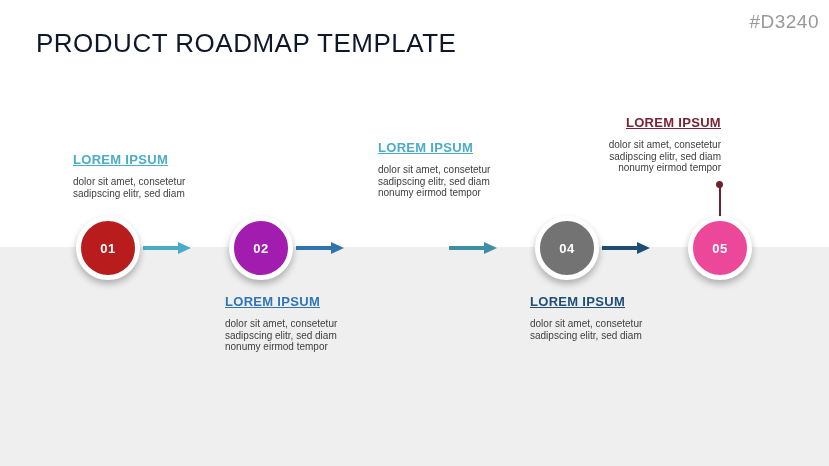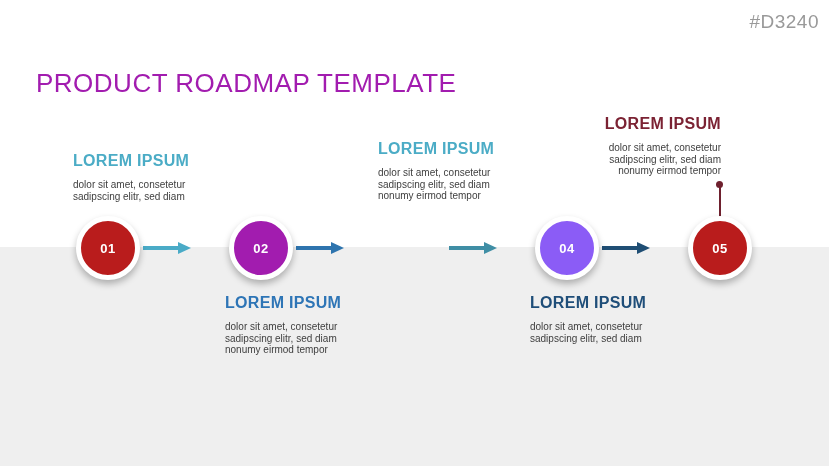--- a/index.html
+++ b/index.html
@@ -41,39 +41,39 @@
 
   .arrow-shaft { position: absolute; top: 246px; height: 4px; width: 36px; }
   .arrow-head  { position: absolute; top: 242px; height: 12px; width: 13px;
                  clip-path: polygon(0 0, 100% 50%, 0 100%); }
   .a1s { left: 143px; } .a1h { left: 178px; }
   .a2s { left: 296px; } .a2h { left: 331px; }
   .a3s { left: 449px; } .a3h { left: 484px; }
   .a4s { left: 602px; } .a4h { left: 637px; }
 
   .textblock { position: absolute; width: 170px; }
-  .textblock h3 { font-size: 16px; font-weight: bold; letter-spacing: 0.3px; margin-bottom: 9px; }
+  .textblock h3 { font-size: 13px; font-weight: bold; letter-spacing: 0.3px; margin-bottom: 9px; text-decoration: underline; }
   .textblock .line { font-size: 10px; line-height: 11.5px; color: #404040; }
   .tb1 { left: 73px;  top: 152px; text-align: left; }
   .tb2 { left: 225px; top: 294px; text-align: left; }
   .tb3 { left: 378px; top: 140px; text-align: left; }
   .tb4 { left: 530px; top: 294px; text-align: left; }
   .tb5 { left: 551px; top: 115px; text-align: right; }
 
   .connector-line { position: absolute; left: 719px; top: 186px; width: 2px; height: 31px; }
   .connector-dot  { position: absolute; left: 716px; top: 181px; width: 7px; height: 7px; border-radius: 50%; }
 </style>
 </head>
 <body>
 
 <div class="slide">
 
   <div class="band" style="background-color: rgb(239, 239, 239);"></div>
 
-  <div class="title" style="color: #a21caf; margin-top: 40px;">PRODUCT ROADMAP TEMPLATE</div>
+  <div class="title" style="color: #0f172a;">PRODUCT ROADMAP TEMPLATE</div>
 
   <div class="slide-id" style="color: rgb(153, 153, 153);">#D3240</div>
 
   <div class="textblock tb1">
     <h3 style="color: rgb(75, 172, 198);">LOREM IPSUM</h3>
     <div class="line">dolor sit amet, consetetur</div>
     <div class="line">sadipscing elitr, sed diam</div>
   </div>
 
   <div class="textblock tb2">
@@ -114,20 +114,20 @@
   <div class="arrow-head a3h" style="background-color: rgb(63, 142, 165);"></div>
   <div class="arrow-shaft a4s" style="background-color: rgb(31, 78, 116);"></div>
   <div class="arrow-head a4h" style="background-color: rgb(31, 78, 116);"></div>
 
   <div class="circle c1" style="background-color: #b91c1c;">
     <span class="num">01</span>
   </div>
   <div class="circle c2" style="background-color: #a21caf;">
     <span class="num">02</span>
   </div>
-  <div class="circle c4" style="background-color: #8b5cf6;">
+  <div class="circle c4" style="background-color: #737373;">
     <span class="num">04</span>
   </div>
-  <div class="circle c5" style="background-color: #b91c1c;">
+  <div class="circle c5" style="background-color: #ec4899;">
     <span class="num">05</span>
   </div>
 
 </div>
 
 </body></html>

